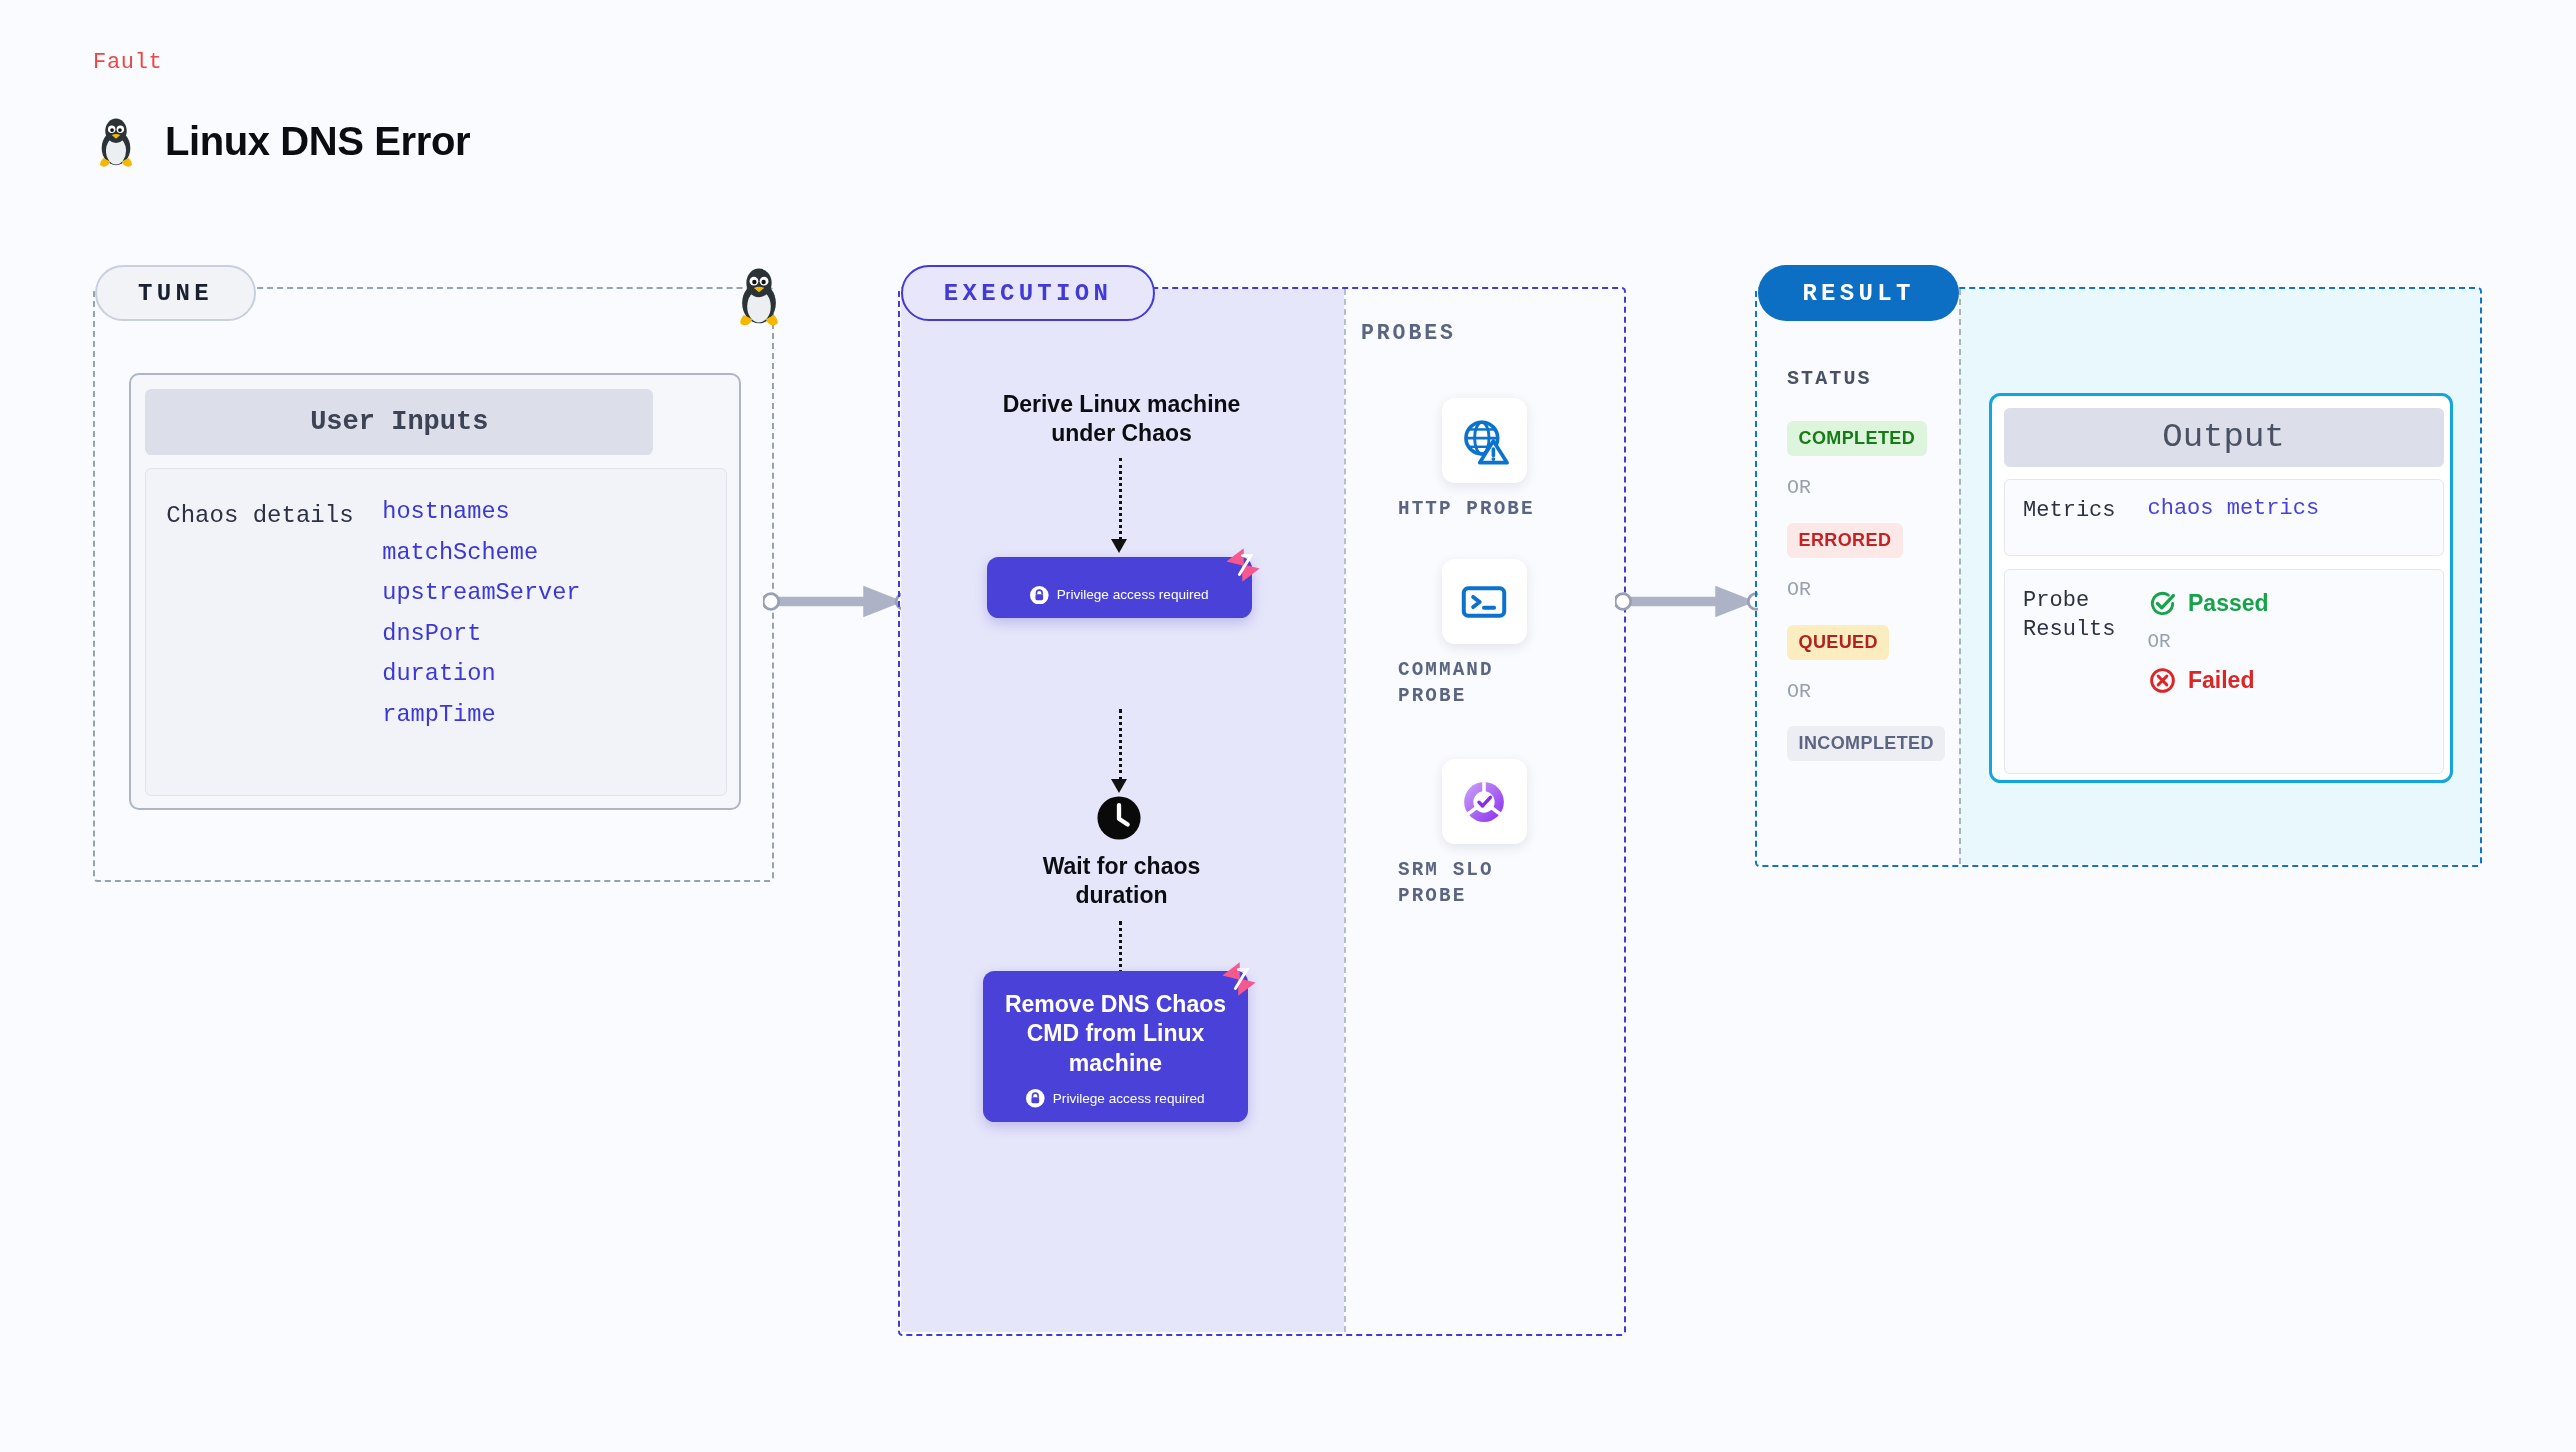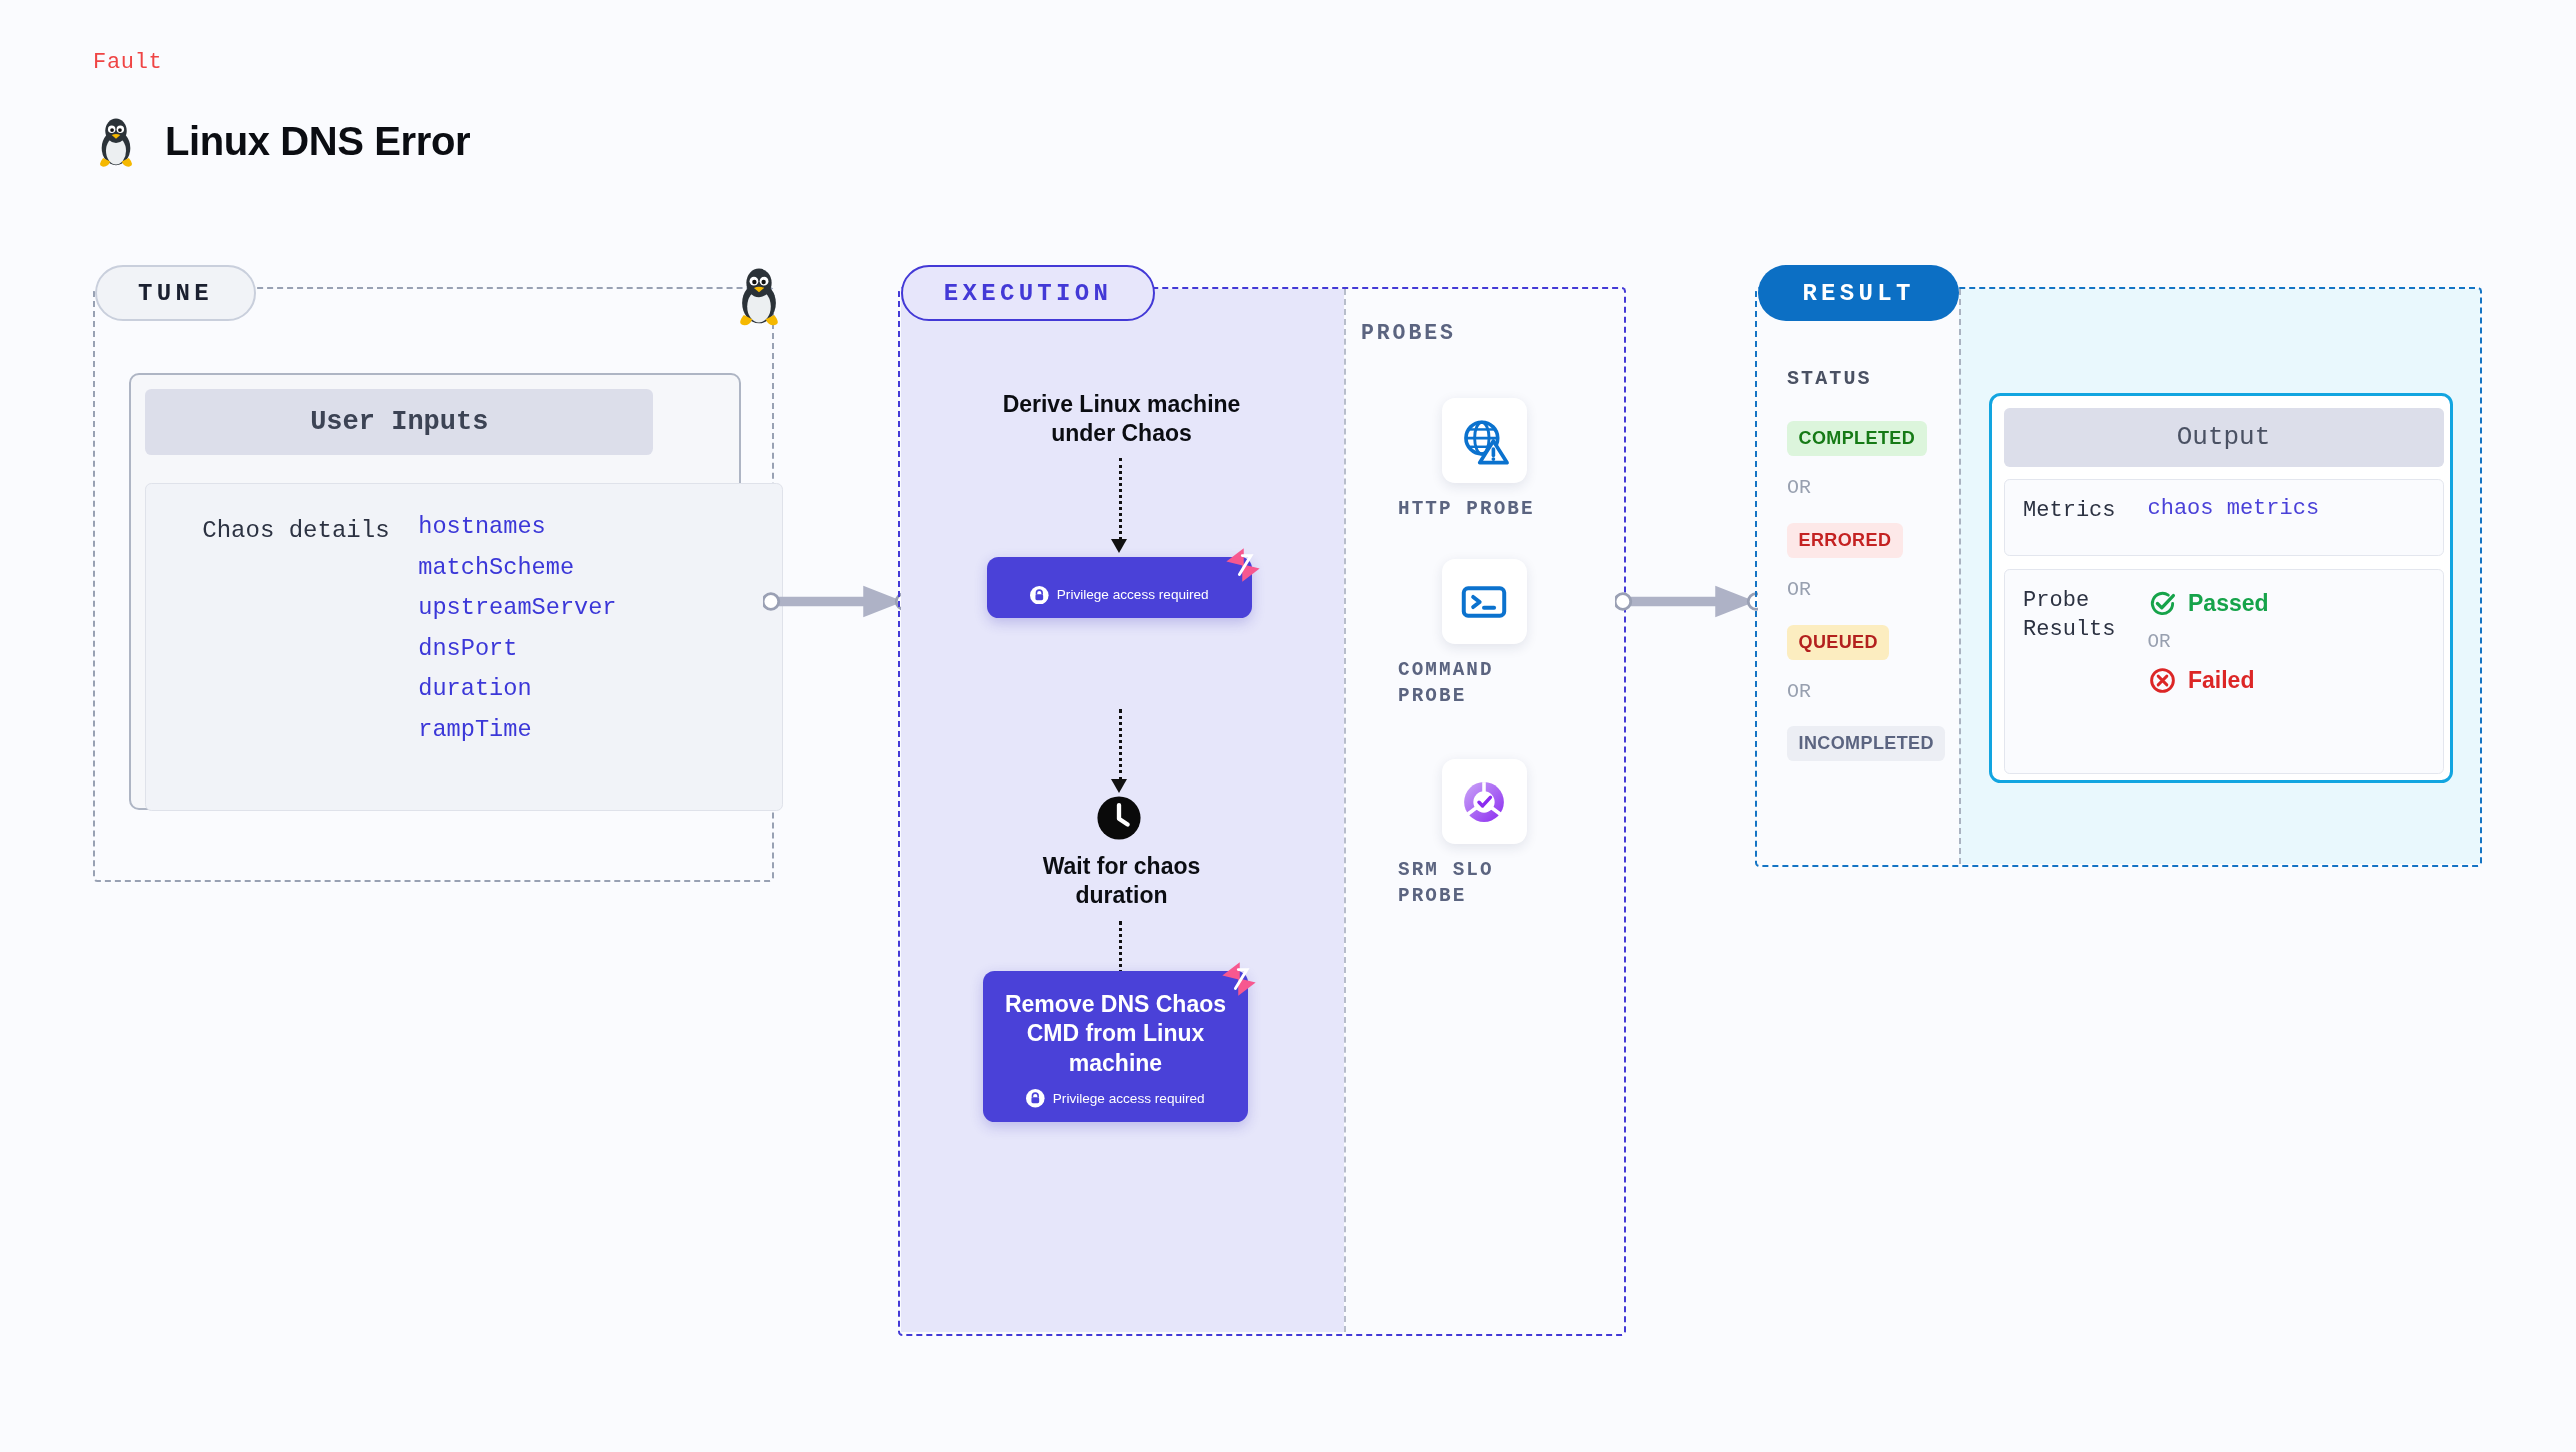--- a/index.html
+++ b/index.html
@@ -52,24 +52,23 @@
     background: #f6f7fa; border: 2.1px solid #aeb5c4; border-radius: 10px;
   }
   #ui-head {
     position: absolute; left: 14.3px; top: 13.6px; width: 508px; height: 66px;
     background: #dcdeea; border-radius: 6.4px;
     display: flex; align-items: center; justify-content: center;
     font-family: "Liberation Mono", monospace; font-size: 27px;
     font-weight: bold; color: #3c4354;
   }
   #ui-body {
-    position: absolute; left: 14.3px; top: 108px; width: 638px; height: 328px;
+    position: absolute; left: 14.3px; top: 93px; width: 582px; height: 328px;
     background: #f1f3f8; border: 1.4px solid #dfe2ea; border-radius: 6.4px;
     display: flex;
-    padding-left: 36px;
   }
   #ui-label {
     width: 236px; padding: 33px 0 0 20px;
     font-family: "Liberation Mono", monospace; font-size: 24px; color: #2c3242;
   }
   #ui-params {
     padding-top: 29px;
     display: flex; flex-direction: column; gap: 13.6px;
     font-family: "Liberation Mono", monospace; font-size: 23.6px; color: #3b37d8;
   }
@@ -178,21 +177,21 @@
   }
 
   #output-card {
     position: absolute; left: 1989px; top: 393px; width: 464px; height: 390px;
     background: #fff; border: 3.6px solid #12a5e0; border-radius: 11.5px;
   }
   #output-head {
     position: absolute; left: 11.5px; top: 11.5px; width: 440px; height: 59px;
     background: #dcdeea; border-radius: 5.7px;
     display: flex; align-items: center; justify-content: center;
-    font-family: "Liberation Mono", monospace; font-size: 26px; color: #4a5163;
+    font-family: "Liberation Mono", monospace; font-size: 34px; color: #4a5163;
   }
   .out-row {
     position: absolute; left: 11.5px; width: 440px;
     background: #fafbfe; border: 1.4px solid #e3e6ee; border-radius: 5.7px;
     display: flex;
   }
   .out-key {
     width: 143px; padding: 17px 0 0 18.6px;
     font-family: "Liberation Mono", monospace; font-size: 22px;
     color: #2c3242; line-height: 1.3;

